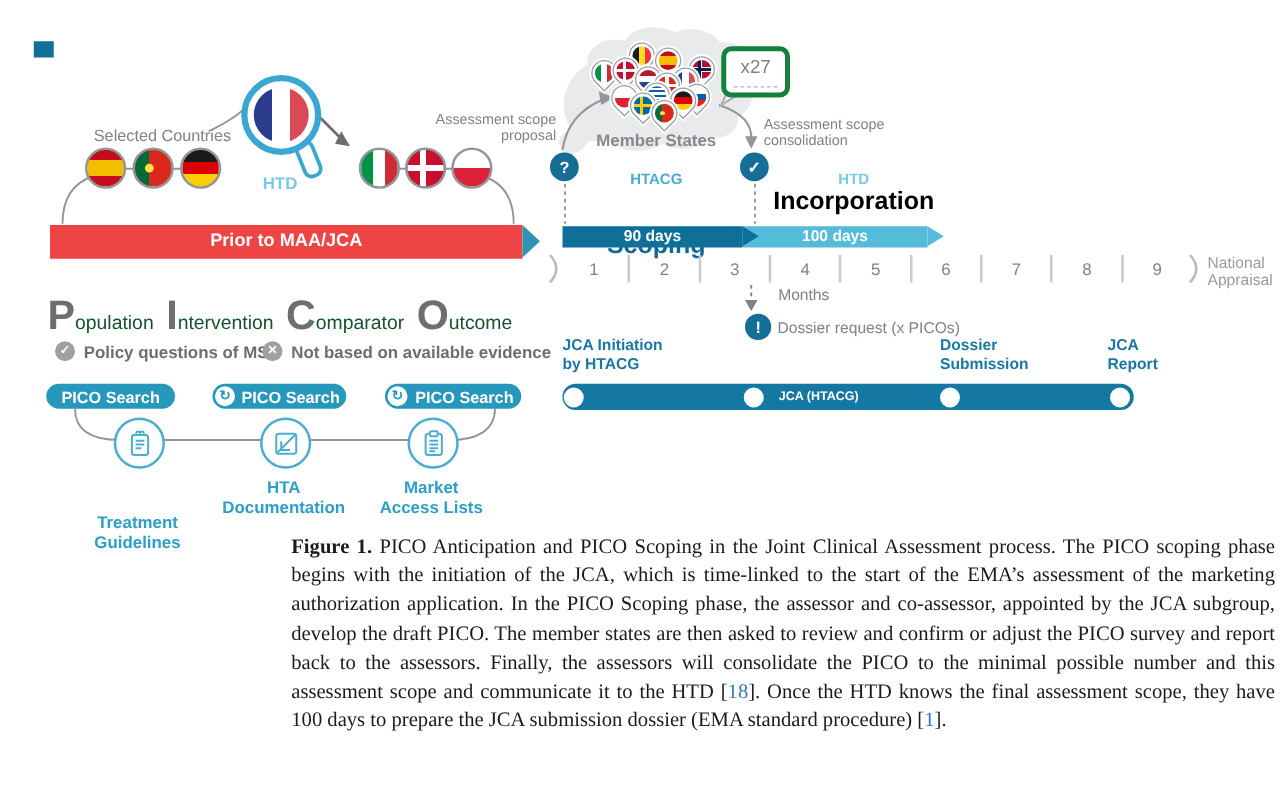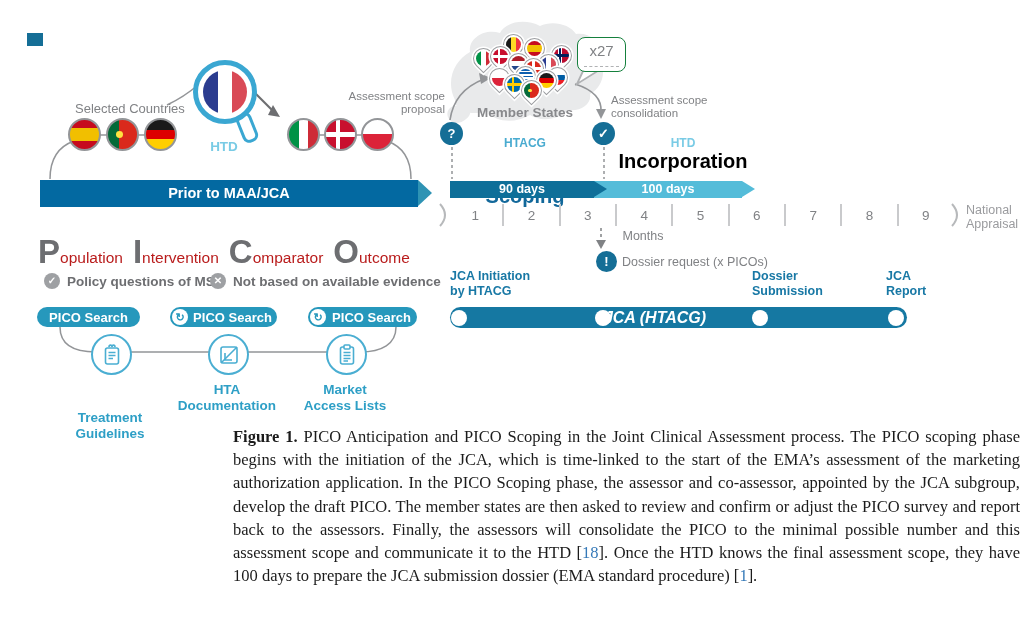--- a/index.html
+++ b/index.html
@@ -31,29 +31,29 @@
   
   .pin{position:absolute;width:19px;height:19px;background:#fff;border:1.5px solid #9b9da0;border-radius:50% 50% 50% 0;transform:rotate(-45deg);box-shadow:0 0 0 1.5px #fff;z-index:3;}
   .pin i{position:absolute;inset:2px;border-radius:50%;overflow:hidden;transform:rotate(45deg);display:block;}
 
   
   .mag{position:absolute;left:193px;top:60px;width:54px;height:54px;border:5px solid #3aa7d2;border-radius:50%;background:#fff;z-index:4;}
   .mag-flag{position:absolute;inset:5px;border-radius:50%;overflow:hidden;}
   .mag-handle{position:absolute;left:239px;top:112px;width:10px;height:25px;background:#fff;border:3.5px solid #3aa7d2;border-radius:7px;transform:rotate(-22deg);z-index:3;}
 
   .gray-label{color:#808285;}
-  .bar-main{left:40px;top:180px;width:378px;height:27px;background:#0369a1;color:#fff;font-weight:bold;font-size:14.5px;text-align:center;line-height:27px;}
+  .bar-main{left:40px;top:180px;width:378px;height:27px;background:#ef4444;color:#fff;font-weight:bold;font-size:14.5px;text-align:center;line-height:27px;}
   .bar-main::after{content:"";position:absolute;right:-14px;top:0;border-left:14px solid #2e93b4;border-top:13.5px solid transparent;border-bottom:13.5px solid transparent;}
   .htd-light{color:#79cbe5;font-weight:bold;}
   .title-dark{color:#1b6f9e;font-weight:bold;}
 
   
   .pico-row{left:38px;top:233px;display:flex;align-items:baseline;}
   .pico-letter{font-size:33px;font-weight:bold;color:#6d6e71;letter-spacing:-1px;}
-  .pico-word{font-size:15.5px;color:#b91c1c;margin-right:10px;margin-left:1px;}
+  .pico-word{font-size:15.5px;color:#14532d;margin-right:10px;margin-left:1px;}
   .note-row{display:flex;align-items:center;gap:7px;}
   .note-circle{width:16px;height:16px;border-radius:50%;background:#9ea0a3;color:#fff;font-size:10px;font-weight:bold;text-align:center;line-height:16px;flex:none;}
   .note-text{font-size:13.5px;font-weight:bold;color:#6d6e71;white-space:nowrap;}
 
   .pill{height:20px;border-radius:10px;background:#2698bc;color:#fff;font-weight:bold;font-size:13px;display:flex;align-items:center;justify-content:center;}
   .pill .pill-ico{width:16px;height:16px;border-radius:50%;background:#fff;color:#2698bc;font-size:11px;font-weight:bold;text-align:center;line-height:16px;margin-left:2px;flex:none;}
   .pill .pill-txt{flex:1;text-align:center;}
   .src-circle{width:37px;height:37px;border:2.5px solid #4aaed2;border-radius:50%;background:#fff;display:flex;align-items:center;justify-content:center;}
   .src-label{width:130px;text-align:center;font-size:13.5px;font-weight:bold;color:#2e9fc6;line-height:16px;}
 
@@ -72,24 +72,24 @@
   .mcell{flex:1;text-align:center;font-size:13.5px;color:#808285;}
   .tick{width:2px;height:22px;background:#c9cacc;flex:none;}
   .national{left:966px;top:203px;font-size:12.5px;color:#9a9b9e;line-height:14px;}
   .months-label{left:598px;top:229px;width:90px;text-align:center;font-size:12.5px;color:#808285;}
   .dossier-circle{left:596px;top:251px;width:21px;height:21px;border-radius:50%;background:#156e96;color:#fff;font-weight:bold;font-size:13px;text-align:center;line-height:21px;}
   .dossier-text{left:622px;top:255px;font-size:12.5px;color:#808285;}
 
   .milestone{font-size:12.5px;font-weight:bold;color:#1878a5;line-height:14.5px;}
   .jca-bar{left:450px;top:307px;width:457px;height:21px;border-radius:11px;background:#1578a2;}
   .jca-dot{position:absolute;top:2.5px;width:16px;height:16px;border-radius:50%;background:#fff;}
-  .jca-label{position:absolute;left:105px;top:0;width:200px;text-align:center;color:#fff;font-weight:bold;font-size:16px;line-height:21px;font-style:italic;}
-
-  
-  .bubble{left:577px;top:37px;width:47px;height:33px;border:1px solid #15803d;border-radius:8px;background:#fff;z-index:4;text-align:center;}
+  .jca-label{position:absolute;left:105px;top:0;width:200px;text-align:center;color:#fff;font-weight:bold;font-size:10px;line-height:21px;}
+
+  
+  .bubble{left:577px;top:37px;width:47px;height:33px;border:4px solid #15803d;border-radius:8px;background:#fff;z-index:4;text-align:center;}
   .bubble-text{font-size:15px;color:#808285;line-height:26px;}
   .bubble-dash{position:absolute;left:6px;right:6px;bottom:4px;border-bottom:1.5px dashed #b0b2b4;}
 
   
   .caption{position:absolute;left:233px;top:425px;width:787px;margin:0;font-family:"Liberation Serif",serif;font-size:16.5px;line-height:23.2px;color:#1b1b1b;text-align:justify;}
   .caption b{font-weight:bold;}
   .cite{color:#3579b8;cursor:pointer;}
 </style>
 </head>
 <body>

